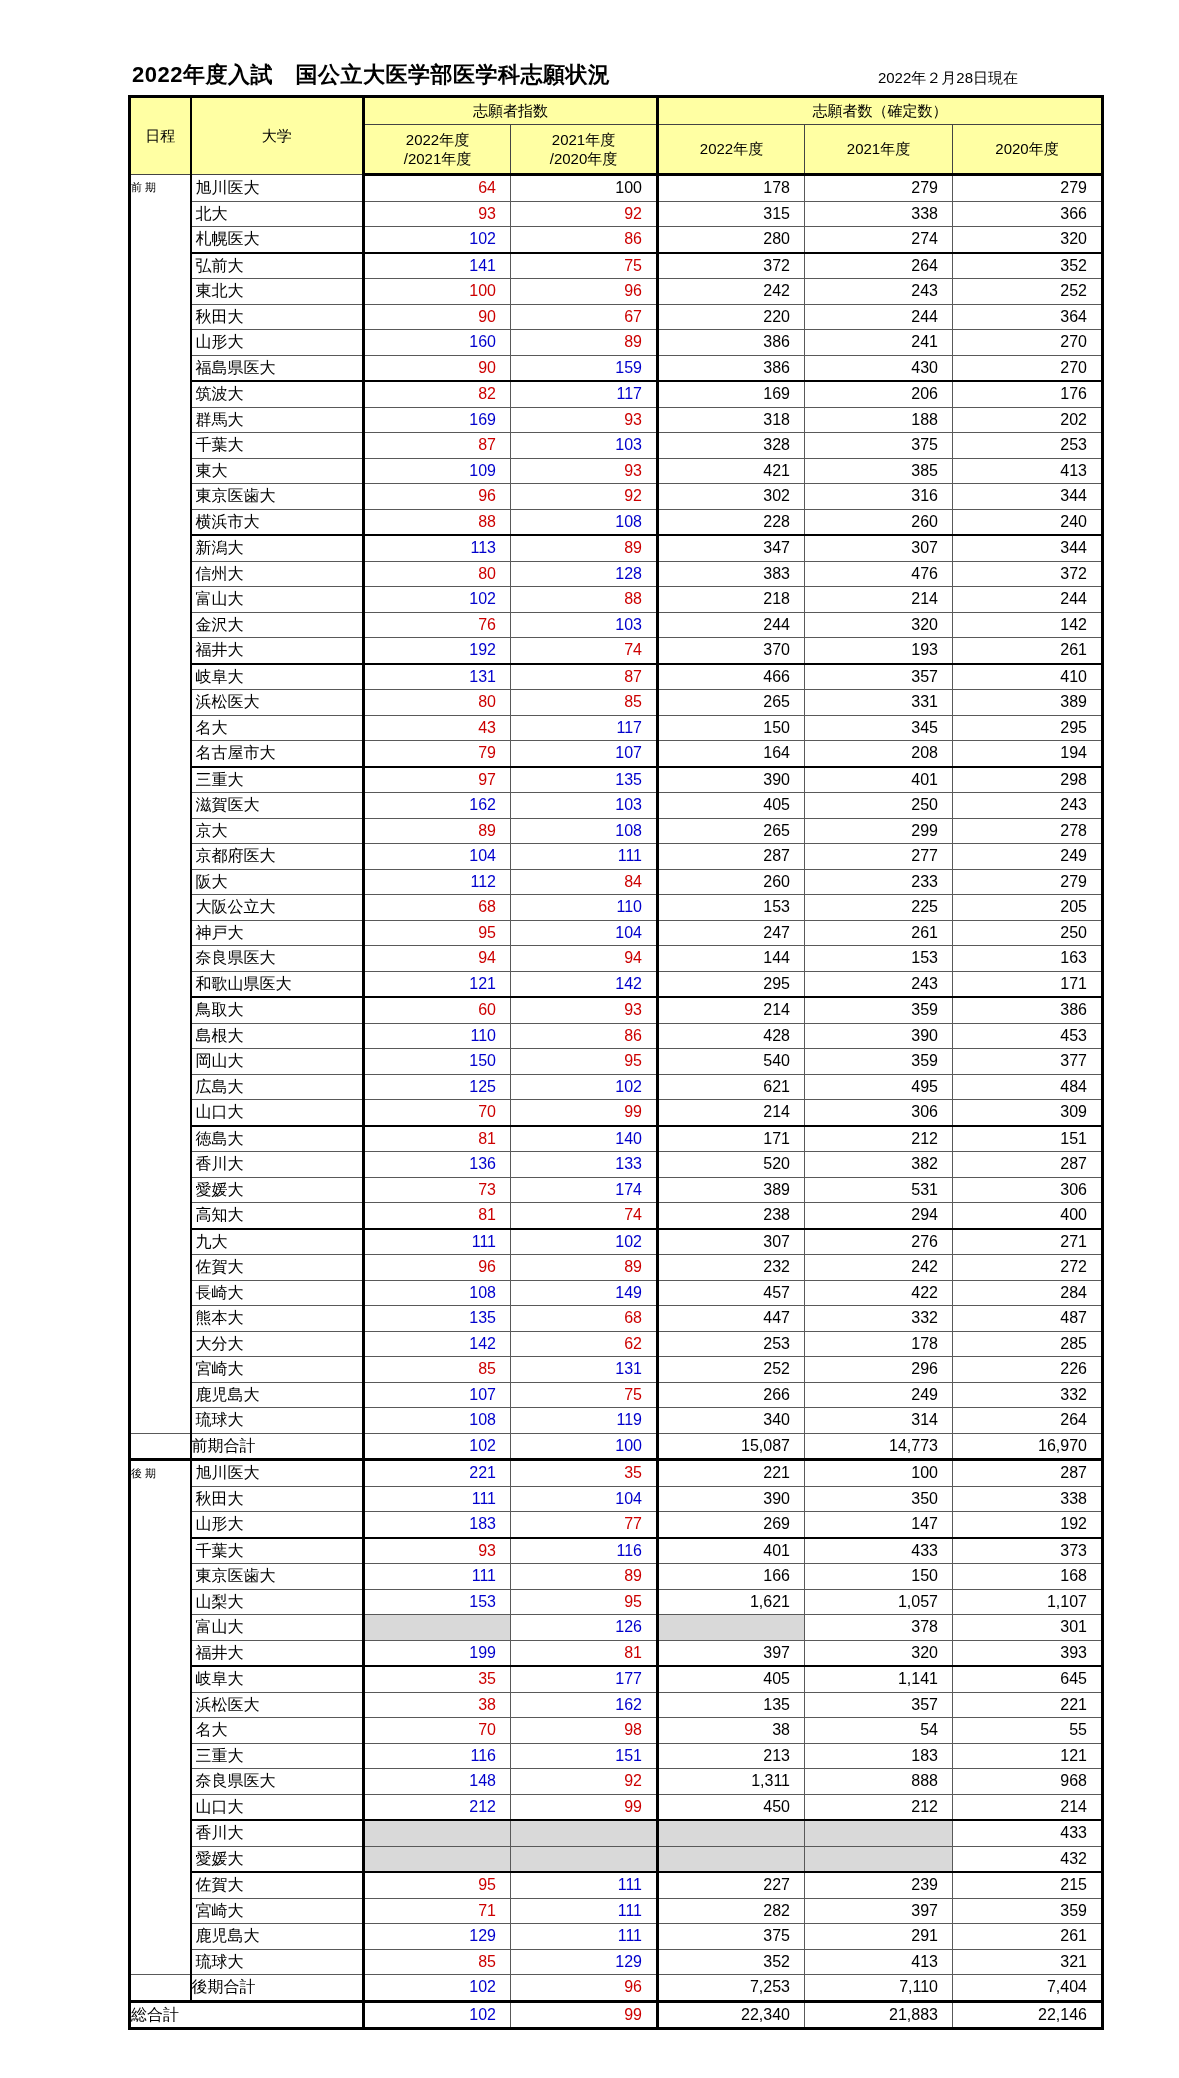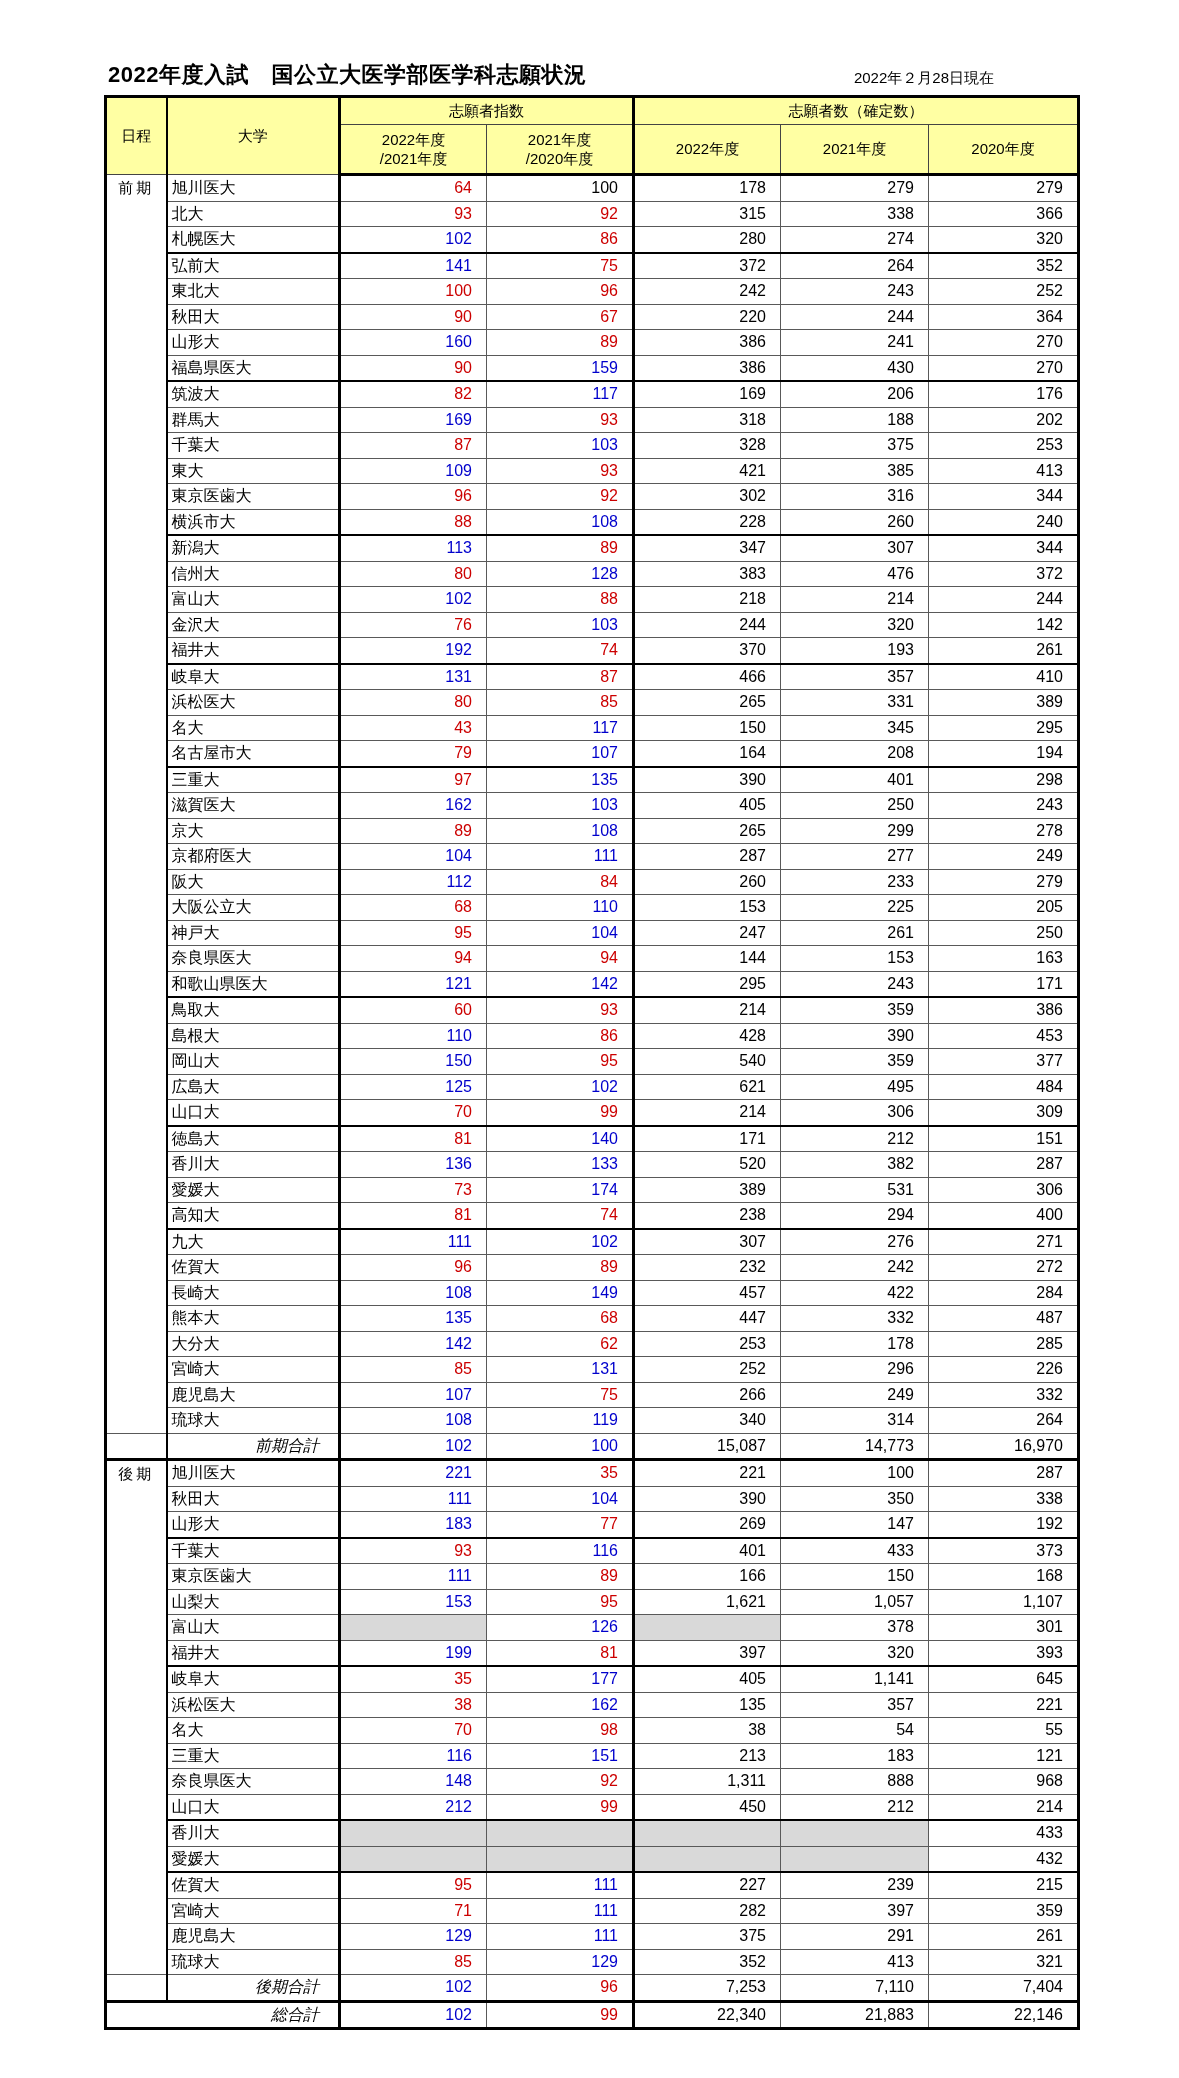--- a/index.html
+++ b/index.html
@@ -1,43 +1,43 @@
 <!DOCTYPE html>
 <html><head>
 <meta charset="utf-8">
 <style>
   html,body { margin:0; padding:0; background:#ffffff; }
   body { width:1179px; height:2078px; position:relative;
          font-family:"Liberation Sans","DejaVu Sans",sans-serif; color:#000; }
-  .wrap { position:absolute; left:104px; top:60px; width:892px; }
+  .wrap { position:absolute; left:128px; top:60px; width:892px; }
   .titlebar { display:flex; justify-content:space-between; align-items:flex-end;
               padding:0 2px 5px 4px; }
   .title { font-size:22px; font-weight:bold; letter-spacing:0.5px; }
   .asof { font-size:15px; padding-bottom:2px;margin-left:16px; }
   table { border-collapse:collapse; table-layout:fixed; width:973px;
           border:3px solid #000; }
   th,td { overflow:hidden; white-space:nowrap; padding:0; }
   th { border:1px solid #444; background:#ffffa3; font-weight:normal;
        font-size:15px; text-align:center; }
   td { border:1px solid #595959; font-size:16px; height:24.5px; line-height:24.5px; }
   tr.group-h th { height:26px;margin-top:8px; }
   tr.sub-h th { height:48px; line-height:1.3; }
   tr.sub-h th { border-bottom:3px solid #000; }
   .bL2 { border-left:2px solid #000 !important; }
   .bL3 { border-left:3px solid #000 !important; }
-  .sched { vertical-align:top; text-align:center; font-size:15px;
+  .sched { vertical-align:top; font-size:11px;
            letter-spacing:3px; line-height:25px; }
   .univ { text-align:left; padding-left:4px; }
   .num  { text-align:right; padding-right:14px; }
   .red   { color:#cc0000; }
   .blue  { color:#0000cc; }
   .black { color:#000000; }
   .gray  { background:#d9d9d9; }
   tr.sep td { border-top:2px solid #000; }
-  .total-label { text-align:right; padding-right:19px;font-style:italic; }
+  .total-label { text-align:left; padding-right:19px; }
   tr.total td { border-bottom:3px solid #000; }
   tr.grand td { border-top:3px solid #15803d; }
 </style>
 </head>
 <body>
 
 <div class="wrap">
   <div class="titlebar">
     <div class="title">2022年度入試　国公立大医学部医学科志願状況</div>
     <div class="asof">2022年２月28日現在</div>

